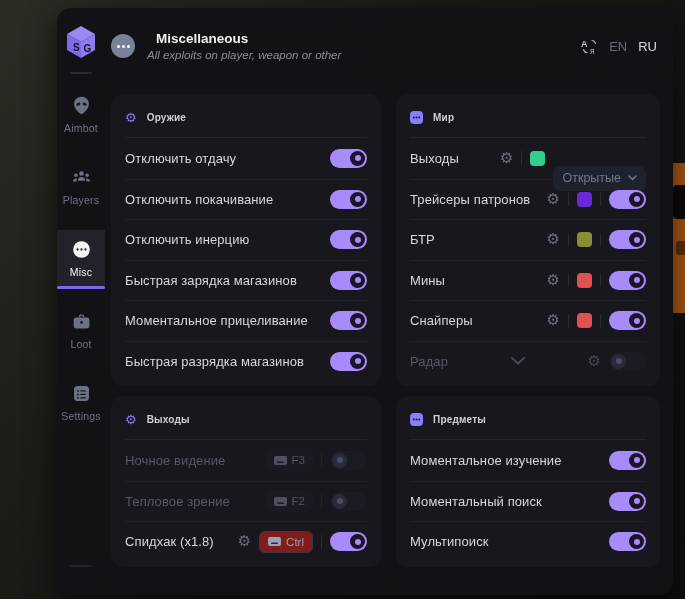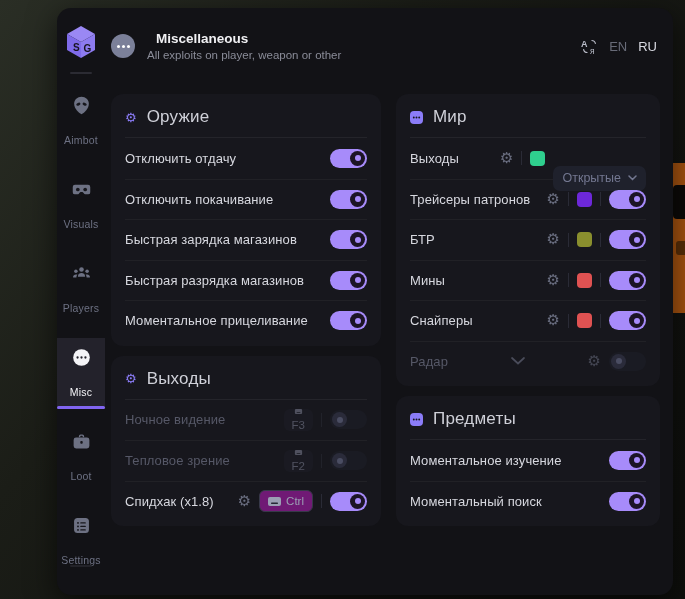--- a/index.html
+++ b/index.html
@@ -14,49 +14,49 @@
 
   
   .window{position:absolute;left:57px;top:8px;width:616px;height:587px;background:#121216;
     border-radius:14px;display:flex;overflow:hidden;box-shadow:0 8px 30px rgba(0,0,0,.6);}
 
   
   .sidebar{width:48px;flex:0 0 48px;display:flex;flex-direction:column;align-items:center;padding-top:16px;position:relative;}
   .logo{width:34px;height:36px;margin-bottom:12px;}
   .sb-divider{width:22px;height:2px;border-radius:2px;background:#2b2b33;margin-bottom:12px;}
   .sb-divider.bottom{position:absolute;bottom:28px;left:13px;margin:0;background:#232329;}
-  .nav-item{width:48px;padding:9px 0 11px;display:flex;flex-direction:column;align-items:center;gap:18px;
+  .nav-item{width:48px;padding:9px 0 11px;display:flex;flex-direction:column;align-items:center;gap:6px;
     color:#6d7183;font-size:10.5px;letter-spacing:.2px;margin-bottom:13px;position:relative;cursor:pointer;}
   .nav-item svg{width:21px;height:21px;flex:0 0 auto;}
   .nav-item.active{background:#23222b;color:#f4f4f7;}
   .nav-item.active::after{content:"";position:absolute;left:0;right:0;bottom:0;height:3px;background:#8165f0;border-radius:2px;}
 
   
   .pane{flex:1;display:flex;flex-direction:column;min-width:0;}
   .hdr{height:76px;flex:0 0 76px;display:flex;align-items:center;gap:12px;padding:0 16px 0 6px;}
   .avatar{width:24px;height:24px;border-radius:50%;background:#7b8099;display:flex;align-items:center;justify-content:center;gap:2px;flex:0 0 auto;}
   .avatar i{width:3px;height:3px;border-radius:50%;background:#fff;display:block;}
   .hdr-titles{display:flex;flex-direction:column;gap:3px;min-width:0;}
   .hdr-title{font-size:13.5px;font-weight:700;color:#f0f0f3;padding-left:9px;}
-  .hdr-sub{font-size:11.5px;color:#8a8c98;}
+  .hdr-sub{font-size:11.5px;color:#8a8c98;font-style:italic;}
   .hdr-right{margin-left:auto;display:flex;align-items:center;gap:11px;}
   .lang{font-size:13px;color:#686b78;cursor:pointer;}
   .lang.active{color:#dadbe3;font-weight:400;}
   .translate{color:#b9bcc8;display:flex;}
 
   
   .main{flex:1;display:flex;gap:15px;padding:10px 13px 0 6px;min-height:0;}
   .col{display:flex;flex-direction:column;gap:10px;min-width:0;}
   .col.left{width:270px;flex:0 0 270px;}
   .col.right{flex:1;}
   .card{background:#17171d;border-radius:12px;padding:3px 14px 5px;}
 
   .sec-hdr{display:flex;align-items:center;gap:10px;height:40px;}
   .sec-hdr .sicon{color:#8b7cf8;font-size:13px;line-height:1;display:flex;}
-  .sec-title{font-size:17px;font-weight:400;color:#cfd0d8;letter-spacing:.2px;}
+  .sec-title{font-size:10px;font-weight:700;color:#cfd0d8;letter-spacing:.2px;}
   .sec-divider{height:1px;background:rgba(255,255,255,.06);}
 
   .row{display:flex;align-items:center;height:40.5px;}
   .row + .row{border-top:1px solid rgba(255,255,255,.045);}
   .rows .row:first-child{border-top:none;justify-content:center;}
   .lbl{font-size:13px;color:#d7d8df;white-space:nowrap;overflow:hidden;letter-spacing:.1px;}
   .row.dim .lbl{color:#565867;}
   .row.dim .ctrl{opacity:.55;}
   .ctrl{margin-left:auto;display:flex;align-items:center;gap:8px;flex:0 0 auto;}
   .vsep{width:1px;height:14px;background:#2a2b36;}
@@ -72,22 +72,22 @@
   .toggle.off{background:#1d1f29;}
   .toggle.off .knob{left:2px;background:#3a3d52;}
   .toggle.off .knob::after{content:"";position:absolute;inset:4.5px;border-radius:50%;background:#757a9c;}
 
   .dropdown{height:25px;padding:0 9px;background:#1f212c;border-radius:7px;color:#737790;
     font-size:12.5px;display:flex;align-items:center;gap:7px;cursor:pointer;margin-top:40px;}
   .chev{display:flex;color:inherit;}
 
   .hotkey{height:22px;padding:0 8px;background:#1d1e27;border-radius:6px;color:#7f8296;
     font-size:11.5px;display:flex;align-items:center;gap:5px;cursor:pointer;}
-  .hotkey.bright{background:#701a75;color:#9ba0b4;border:1px solid #373949;}
-  .row.dim .hotkey{opacity:1;flex-direction:column;}
+  .hotkey.bright{background:#7f1d1d;color:#9ba0b4;border:1px solid #373949;}
+  .row.dim .hotkey{opacity:1;}
 
   .expander{flex:1;display:flex;justify-content:center;color:#6f7280;cursor:pointer;}
   .row.dim .expander{color:#4a4c5a;}
 </style>
 </head>
 <body>
 
 <div class="bg-orange">
   <div class="blob"></div>
   <div class="blob2"></div>
@@ -107,28 +107,20 @@
 
     <div class="nav-item">
       <svg viewBox="0 0 24 24" fill="currentColor">
         <path d="M12 2C7.3 2 3.6 5.4 3.6 9.9c0 5.6 5 10.1 8.4 12.1 3.4-2 8.4-6.5 8.4-12.1C20.4 5.4 16.7 2 12 2z"></path>
         <ellipse cx="8.4" cy="10.5" rx="2.5" ry="1.6" fill="#17171d" transform="rotate(-25 8.4 10.5)"></ellipse>
         <ellipse cx="15.6" cy="10.5" rx="2.5" ry="1.6" fill="#17171d" transform="rotate(25 15.6 10.5)"></ellipse>
       </svg>
       <span>Aimbot</span>
     </div>
 
-    <div class="nav-item">
-      <svg viewBox="0 0 24 24" fill="currentColor">
-        <path d="M4.5 6.5h15A2.5 2.5 0 0 1 22 9v6a2.5 2.5 0 0 1-2.5 2.5h-3.2c-.8 0-1.2-.5-1.7-1.2-.6-.9-1.3-1.5-2.6-1.5s-2 .6-2.6 1.5c-.5.7-.9 1.2-1.7 1.2H4.5A2.5 2.5 0 0 1 2 15V9a2.5 2.5 0 0 1 2.5-2.5z"></path>
-        <circle cx="7.8" cy="12" r="2.1" fill="#17171d"></circle>
-        <circle cx="16.2" cy="12" r="2.1" fill="#17171d"></circle>
-      </svg>
-      <span>Visuals</span>
-    </div>
 
     <div class="nav-item">
       <svg viewBox="0 0 24 24" fill="currentColor">
         <circle cx="12" cy="7.5" r="2.6"></circle>
         <path d="M8 14.6c0-2 1.8-3.3 4-3.3s4 1.3 4 3.3v1.2H8z"></path>
         <circle cx="5.6" cy="9.5" r="2"></circle>
         <path d="M2.4 15.8c0-1.7 1.4-2.8 3.2-2.8.6 0 1.2.1 1.7.4-.7.7-1.1 1.6-1.1 2.7v.5H2.4z"></path>
         <circle cx="18.4" cy="9.5" r="2"></circle>
         <path d="M21.6 15.8c0-1.7-1.4-2.8-3.2-2.8-.6 0-1.2.1-1.7.4.7.7 1.1 1.6 1.1 2.7v.5h3.8z"></path>
       </svg>
@@ -216,37 +208,45 @@
             </div>
             <div class="row">
               <span class="lbl">Отключить покачивание</span>
               <span class="ctrl">
                   <span class="toggle on">
                     <span class="knob"></span>
                   </span>
                 </span>
             </div>
             <div class="row">
+              <span class="lbl">Отключить инерцию</span>
+              <span class="ctrl">
+                  <span class="toggle on">
+                    <span class="knob"></span>
+                  </span>
+                </span>
+            </div>
+            <div class="row">
               <span class="lbl">Быстрая зарядка магазинов</span>
               <span class="ctrl">
                   <span class="toggle on">
                     <span class="knob"></span>
                   </span>
                 </span>
             </div>
             <div class="row">
+              <span class="lbl">Моментальное прицеливание</span>
+              <span class="ctrl">
+                  <span class="toggle on">
+                    <span class="knob"></span>
+                  </span>
+                </span>
+            </div>
+            <div class="row">
               <span class="lbl">Быстрая разрядка магазинов</span>
-              <span class="ctrl">
-                  <span class="toggle on">
-                    <span class="knob"></span>
-                  </span>
-                </span>
-            </div>
-            <div class="row">
-              <span class="lbl">Моментальное прицеливание</span>
               <span class="ctrl">
                   <span class="toggle on">
                     <span class="knob"></span>
                   </span>
                 </span>
             </div>
           </div>
         </section>
 
         <section class="card">
@@ -429,18 +429,26 @@
                 </span>
             </div>
             <div class="row">
               <span class="lbl">Моментальный поиск</span>
               <span class="ctrl">
                   <span class="toggle on">
                     <span class="knob"></span>
                   </span>
                 </span>
             </div>
+            <div class="row">
+              <span class="lbl">Мультипоиск</span>
+              <span class="ctrl">
+                  <span class="toggle on">
+                    <span class="knob"></span>
+                  </span>
+                </span>
+            </div>
           </div>
         </section>
       </div>
     </main>
   </div>
 </div>
 
 </body></html>

